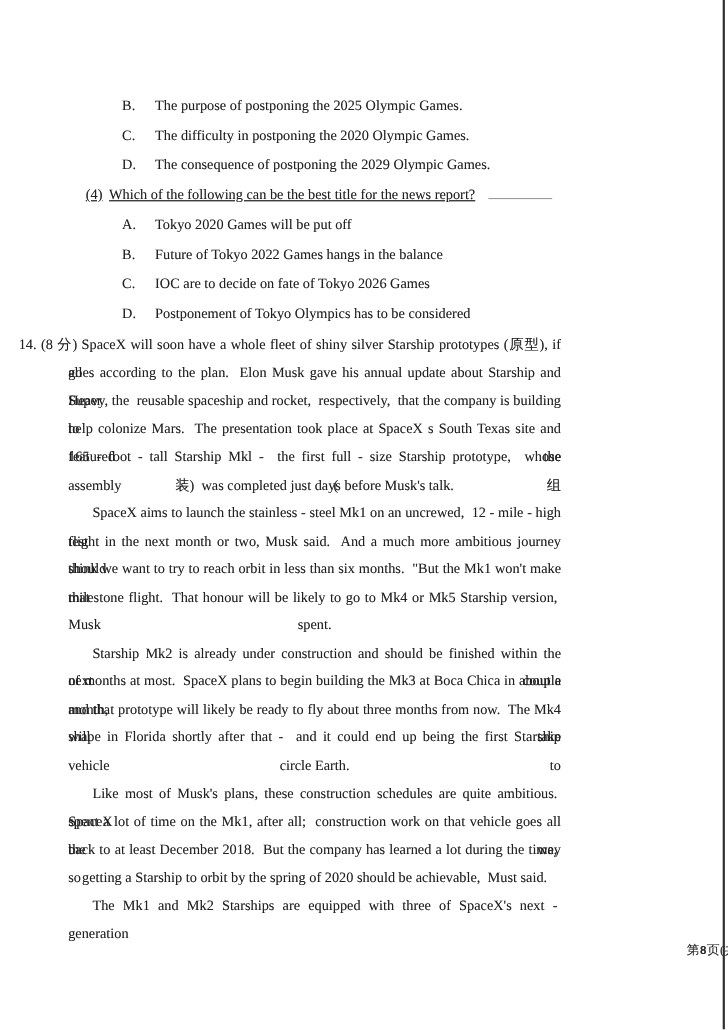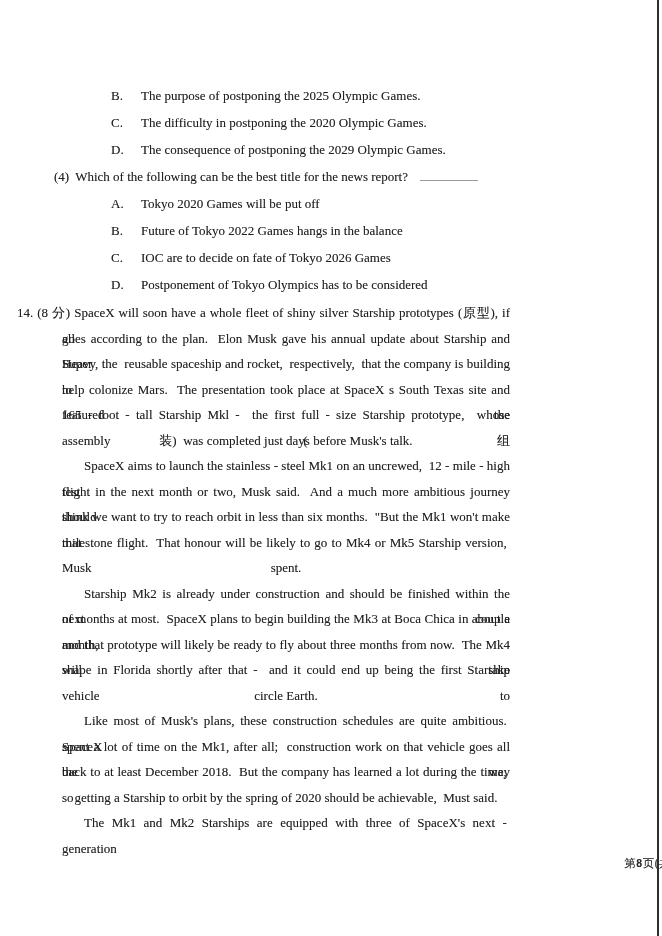--- a/index.html
+++ b/index.html
@@ -11,21 +11,21 @@
     position:relative;
     overflow:hidden;
     text-shadow:0 0 .4px rgba(0,0,0,.3);
   }
   .page{position:absolute;inset:0;background:#fff;}
   .scan-edge{position:absolute;top:0;bottom:0;right:3px;width:2px;background:#2e2e2e;}
   .content{position:absolute;top:82px;left:0;width:662px;font-size:13px;}
   
   .opt{display:flex;align-items:baseline;padding-left:111px;height:27px;line-height:27px;}
   .opt .letter{width:30px;flex:0 0 30px;}
-  .q4line{padding-left:54px;height:27px;line-height:27px;white-space:nowrap;}
+  .q4line{padding-left:78px;height:27px;line-height:27px;white-space:nowrap;text-decoration:underline;}
   .q4line .q4label{margin-right:6px;}
   .blank{display:inline-block;width:58px;height:13px;border-bottom:1.4px solid #9a9a9a;margin-left:12px;vertical-align:baseline;}
   
   .passage{margin-top:2px;padding-left:62px;width:448px;}
   .ln{line-height:25.5px;height:25.5px;text-align:center;}
   .jl{text-align:justify;text-align-last:justify;}
   .hang{text-indent:-45px;}
   .ind{text-indent:22px;}
   
   .footer{position:absolute;top:856px;left:1px;width:655px;text-align:right;font-size:11.5px;color:#2a2a2a;letter-spacing:.5px;margin-left:44px;}

